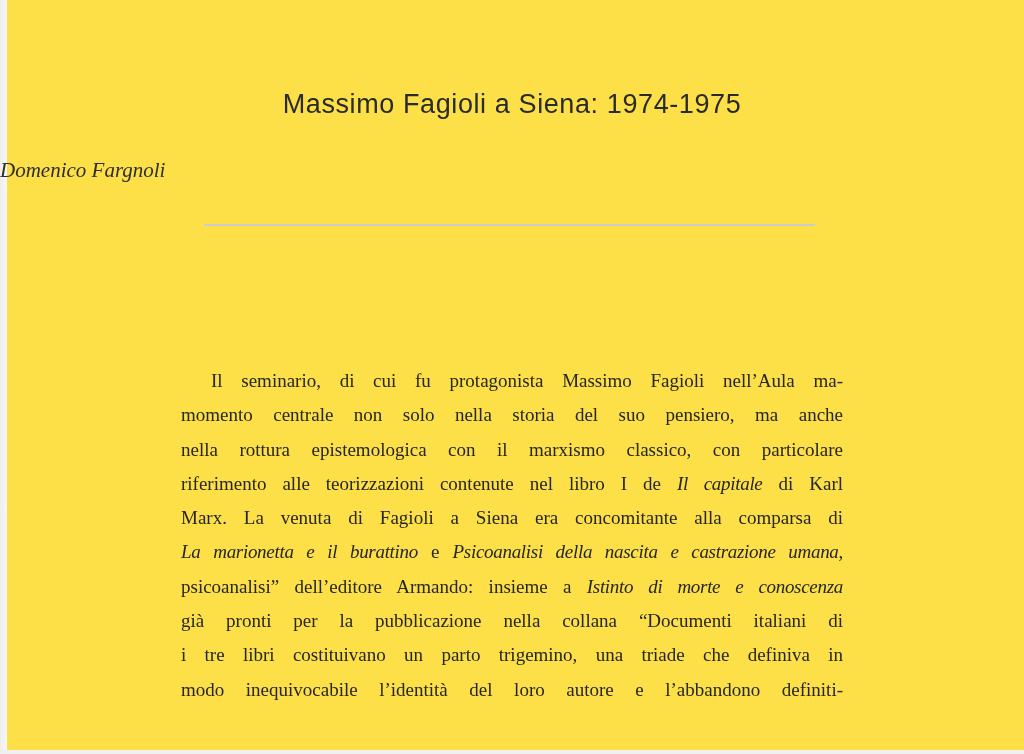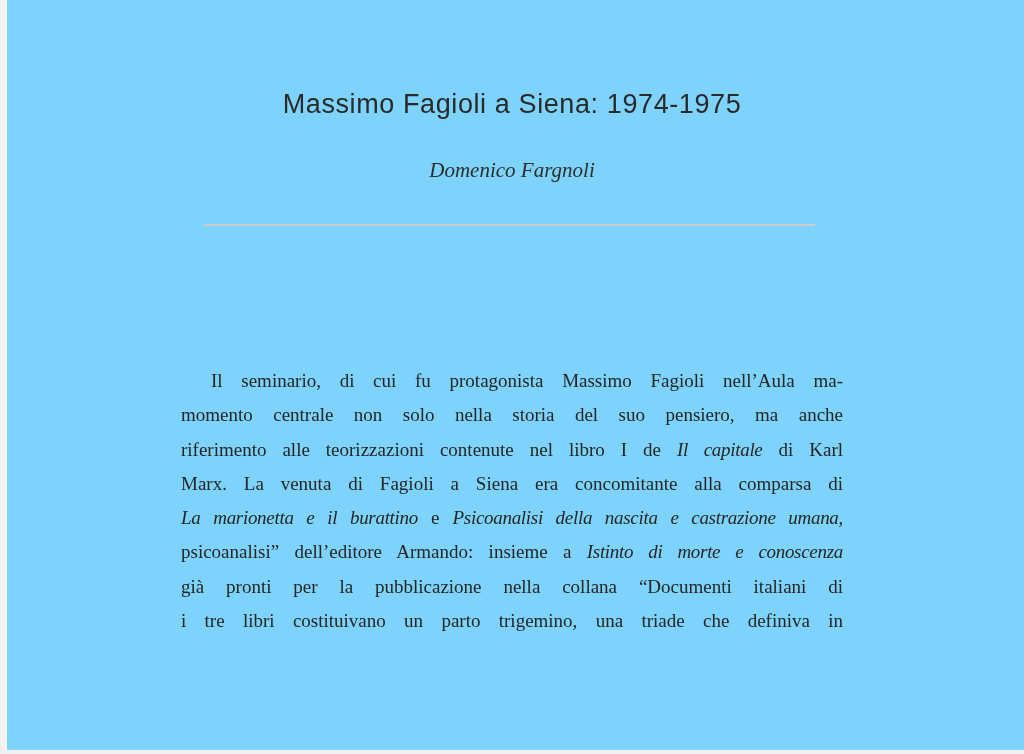--- a/index.html
+++ b/index.html
@@ -5,21 +5,21 @@
   html, body { margin: 0; padding: 0; }
   body {
     width: 1024px; height: 754px;
     background: #ffffff;
     position: relative;
     overflow: hidden;
     font-family: "Liberation Serif", serif;
   }
   .page {
     position: absolute; inset: 0;
-    background: #7dd3fc;
+    background: #fde047;
   }
   .edge-left {
     position: absolute; left: 0; top: 0;
     width: 7px; height: 754px;
     background: linear-gradient(to right, #eeeeee, #f7f7f7);
   }
   .edge-bottom {
     position: absolute; left: 0; bottom: 0;
     width: 1024px; height: 4px;
     background: #f0f0f0;
@@ -32,21 +32,20 @@
     font-family: "Liberation Sans", sans-serif;
     font-size: 27px;
     font-weight: 500;
     letter-spacing: 0.6px;
     color: #2a2a2a;
     line-height: 32px;
   }
   .author {
     position: absolute; top: 157px; left: 0;
     width: 1024px;
-    text-align: center;
     font-family: "Liberation Serif", serif;
     font-style: italic;
     font-size: 21px;
     color: #2e2e2e;
     line-height: 26px;
   }
   .divider {
     position: absolute; top: 224px; left: 204px;
     width: 611px; height: 2px;
     margin: 0; border: none;
@@ -74,20 +73,22 @@
 
 <div class="page">
   <div class="edge-left"></div>
   <div class="edge-bottom"></div>
   <h1 class="title">Massimo Fagioli a Siena: 1974-1975</h1>
   <div class="author">Domenico Fargnoli</div>
   <hr class="divider">
   <div class="paragraph">
       <div class="line indent"><span>Il seminario, di cui fu protagonista Massimo Fagioli nell’Aula ma-</span></div>
       <div class="line"><span>momento centrale non solo nella storia del suo pensiero, ma anche</span></div>
+      <div class="line"><span>nella rottura epistemologica con il marxismo classico, con particolare</span></div>
       <div class="line"><span>riferimento alle teorizzazioni contenute nel libro I de </span><span class="it">Il capitale</span><span> di Karl</span></div>
       <div class="line"><span>Marx. La venuta di Fagioli a Siena era concomitante alla comparsa di</span></div>
       <div class="line"><span class="it">La marionetta e il burattino</span><span> e </span><span class="it">Psicoanalisi della nascita e castrazione umana,</span></div>
       <div class="line"><span>psicoanalisi” dell’editore Armando: insieme a </span><span class="it">Istinto di morte e conoscenza</span></div>
       <div class="line"><span>già pronti per la pubblicazione nella collana “Documenti italiani di</span></div>
       <div class="line"><span>i tre libri costituivano un parto trigemino, una triade che definiva in</span></div>
+      <div class="line"><span>modo inequivocabile l’identità del loro autore e l’abbandono definiti-</span></div>
     </div>
 </div>
 
 </body></html>

